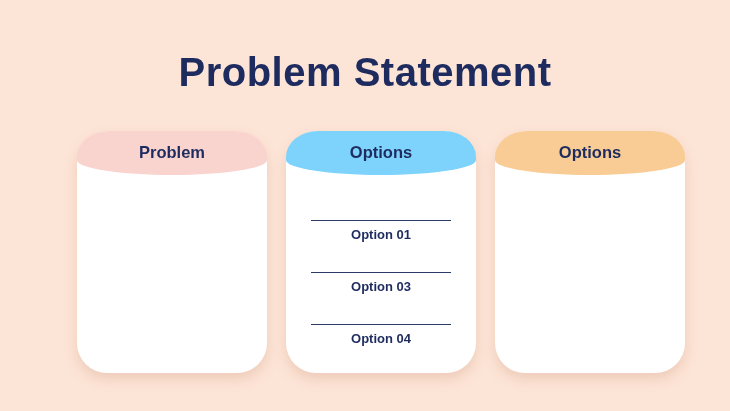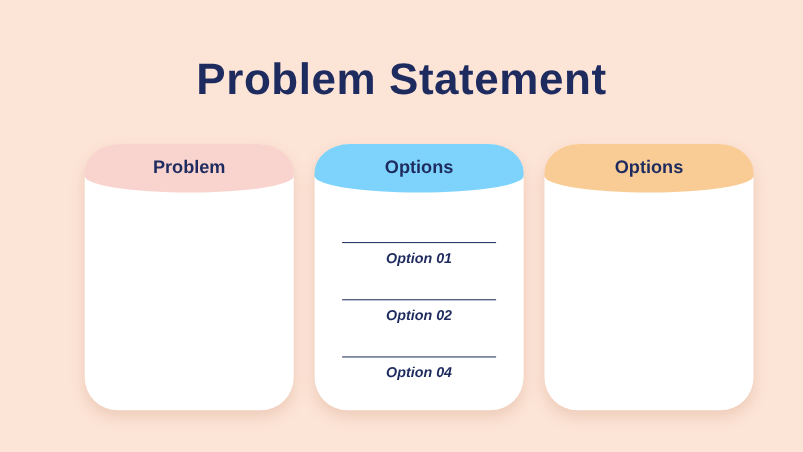--- a/index.html
+++ b/index.html
@@ -78,21 +78,20 @@
   }
   .option-row {
     width: 140px;
     margin: 0 auto;
     border-top: 1.5px solid #2b3a66;
     padding-top: 6px;
     text-align: center;
     font-size: 13px;
     font-weight: 700;
     color: #1e2b5f;
-    font-style: italic;
   }
 </style>
 </head>
 <body>
 
 <div class="slide" style="background: rgb(252, 228, 214);">
 
   <h1 class="slide-title">Problem Statement</h1>
 
   <div class="cards-row">
@@ -100,21 +99,21 @@
     <div class="card">
       <div class="card-header" style="background: rgb(249, 211, 206);">Problem</div>
       <div class="card-body"></div>
     </div>
 
     <div class="card">
       <div class="card-header" style="background: #7dd3fc;">Options</div>
       <div class="card-body">
         <div class="options-list">
           <div class="option-row">Option 01</div>
-          <div class="option-row">Option 02</div>
+          <div class="option-row">Option 03</div>
           <div class="option-row">Option 04</div>
         </div>
       </div>
     </div>
 
     <div class="card">
       <div class="card-header" style="background: rgb(249, 204, 149);">Options</div>
       <div class="card-body"></div>
     </div>
 

